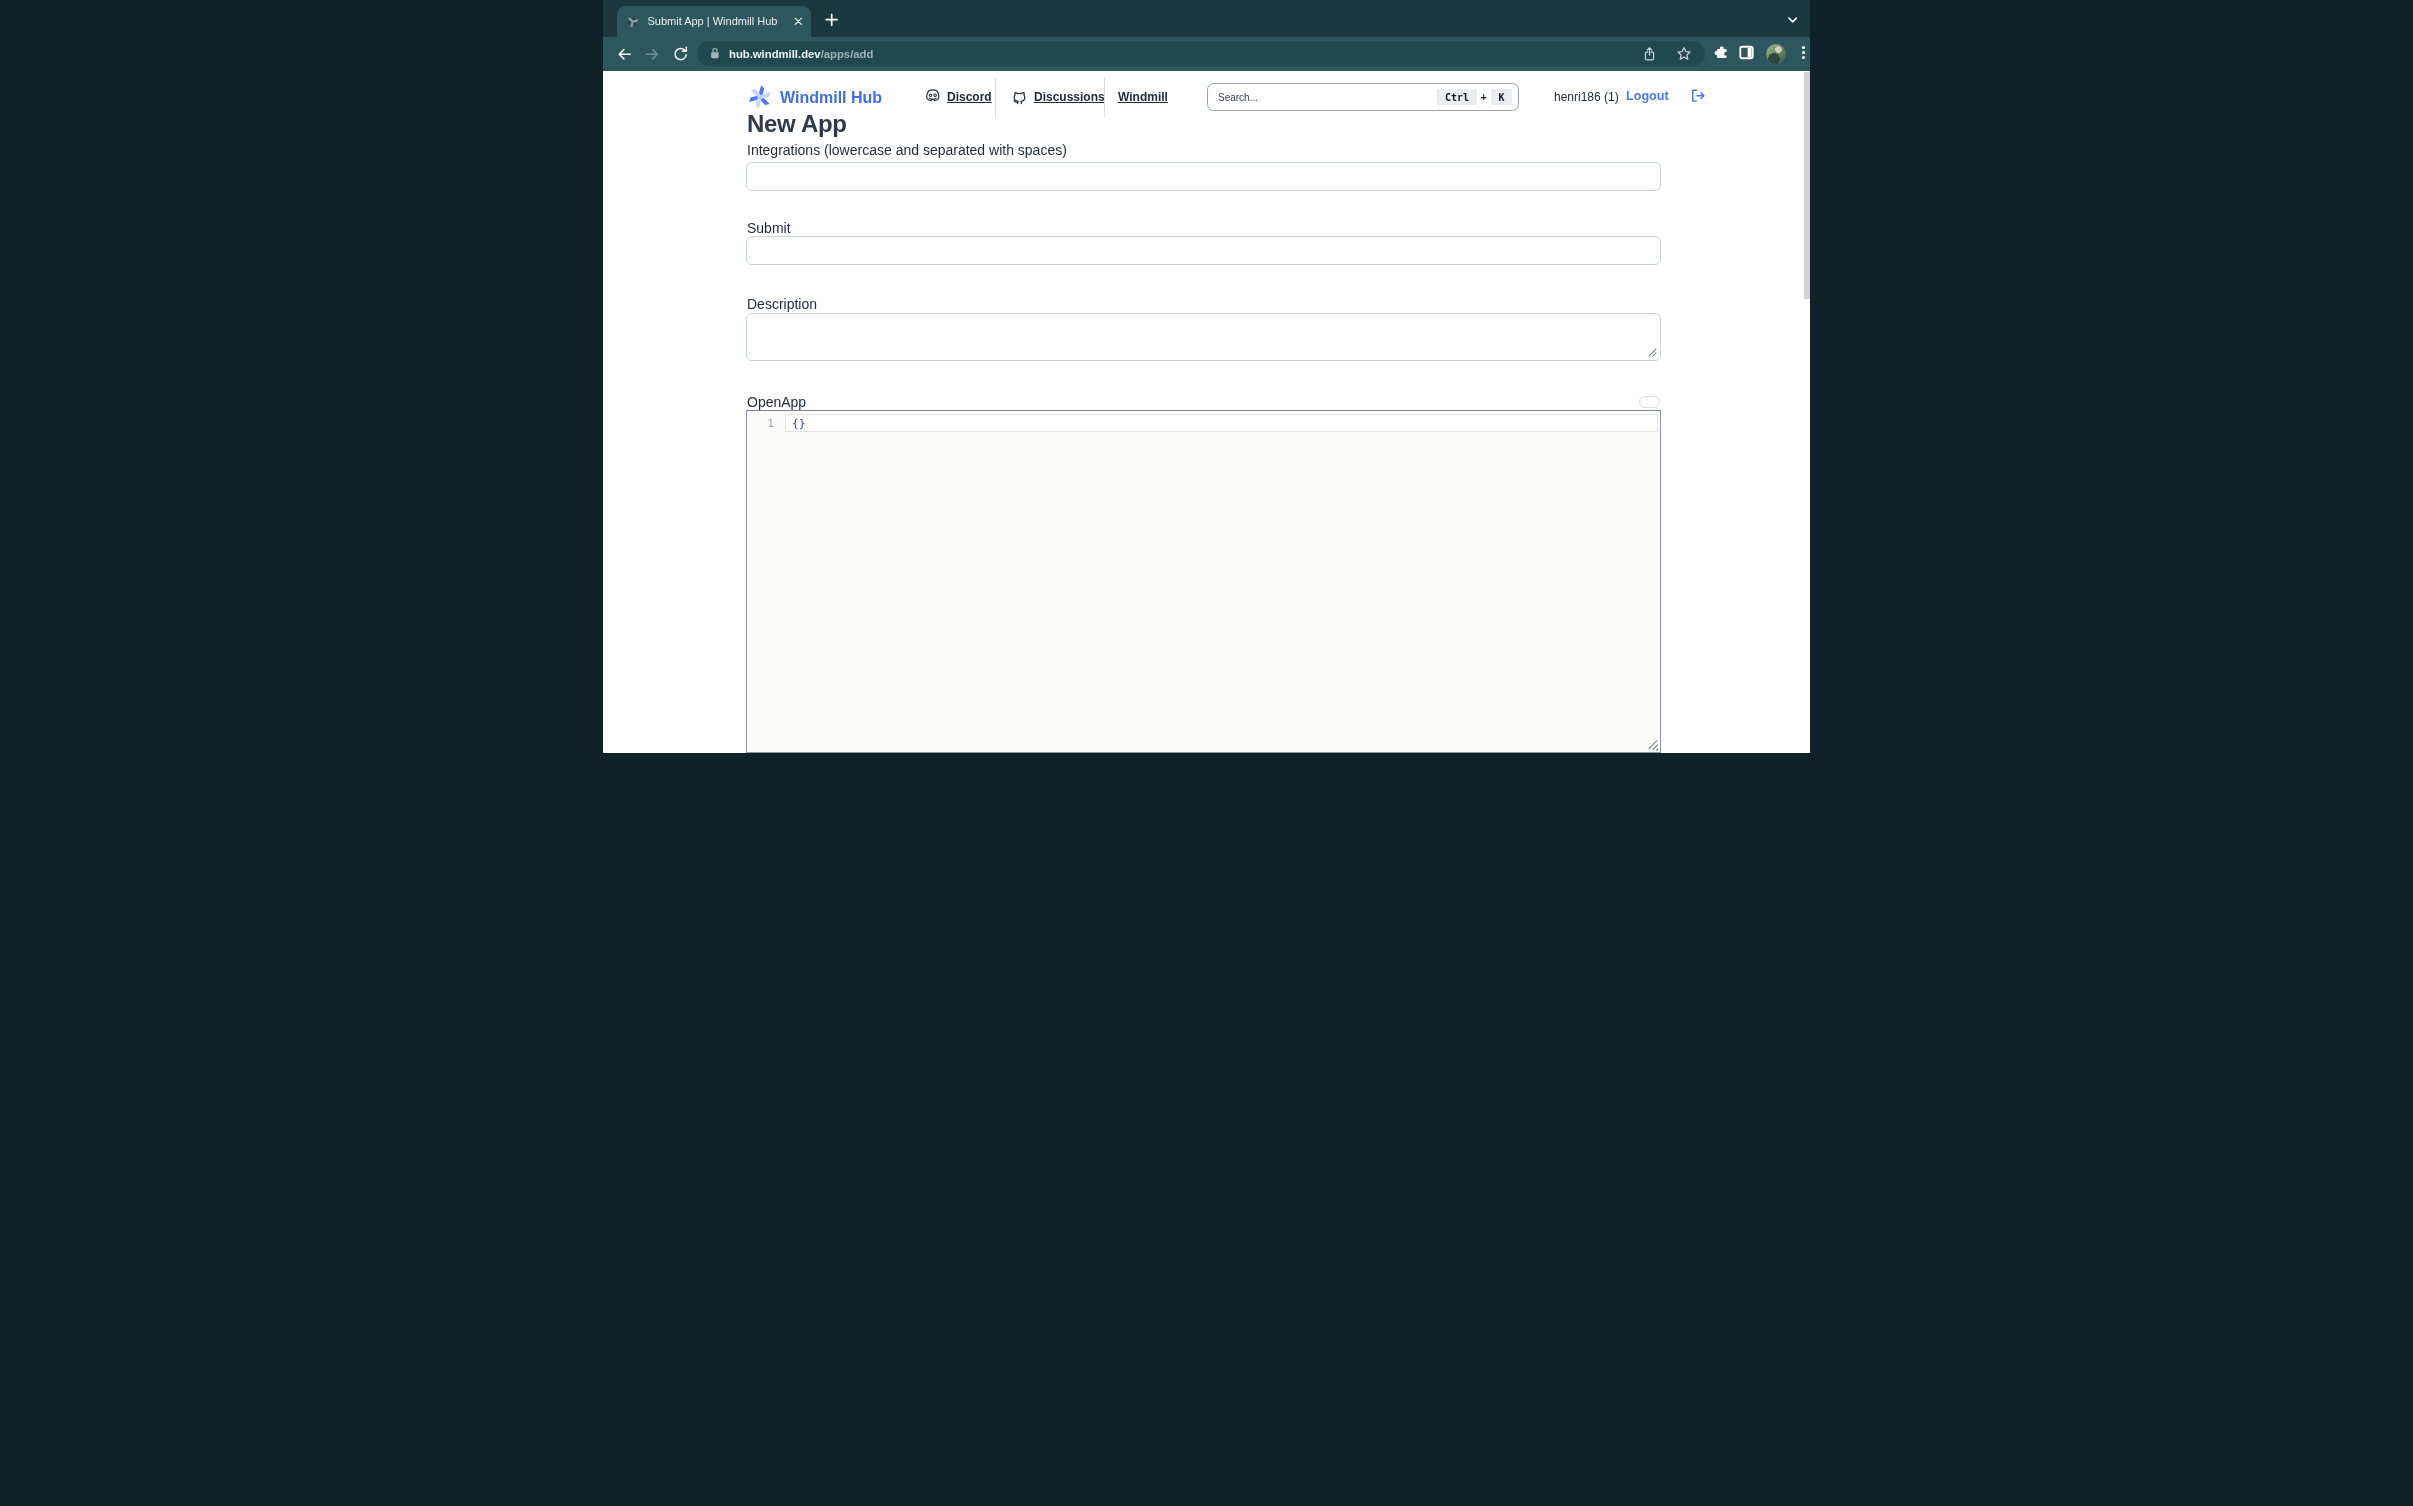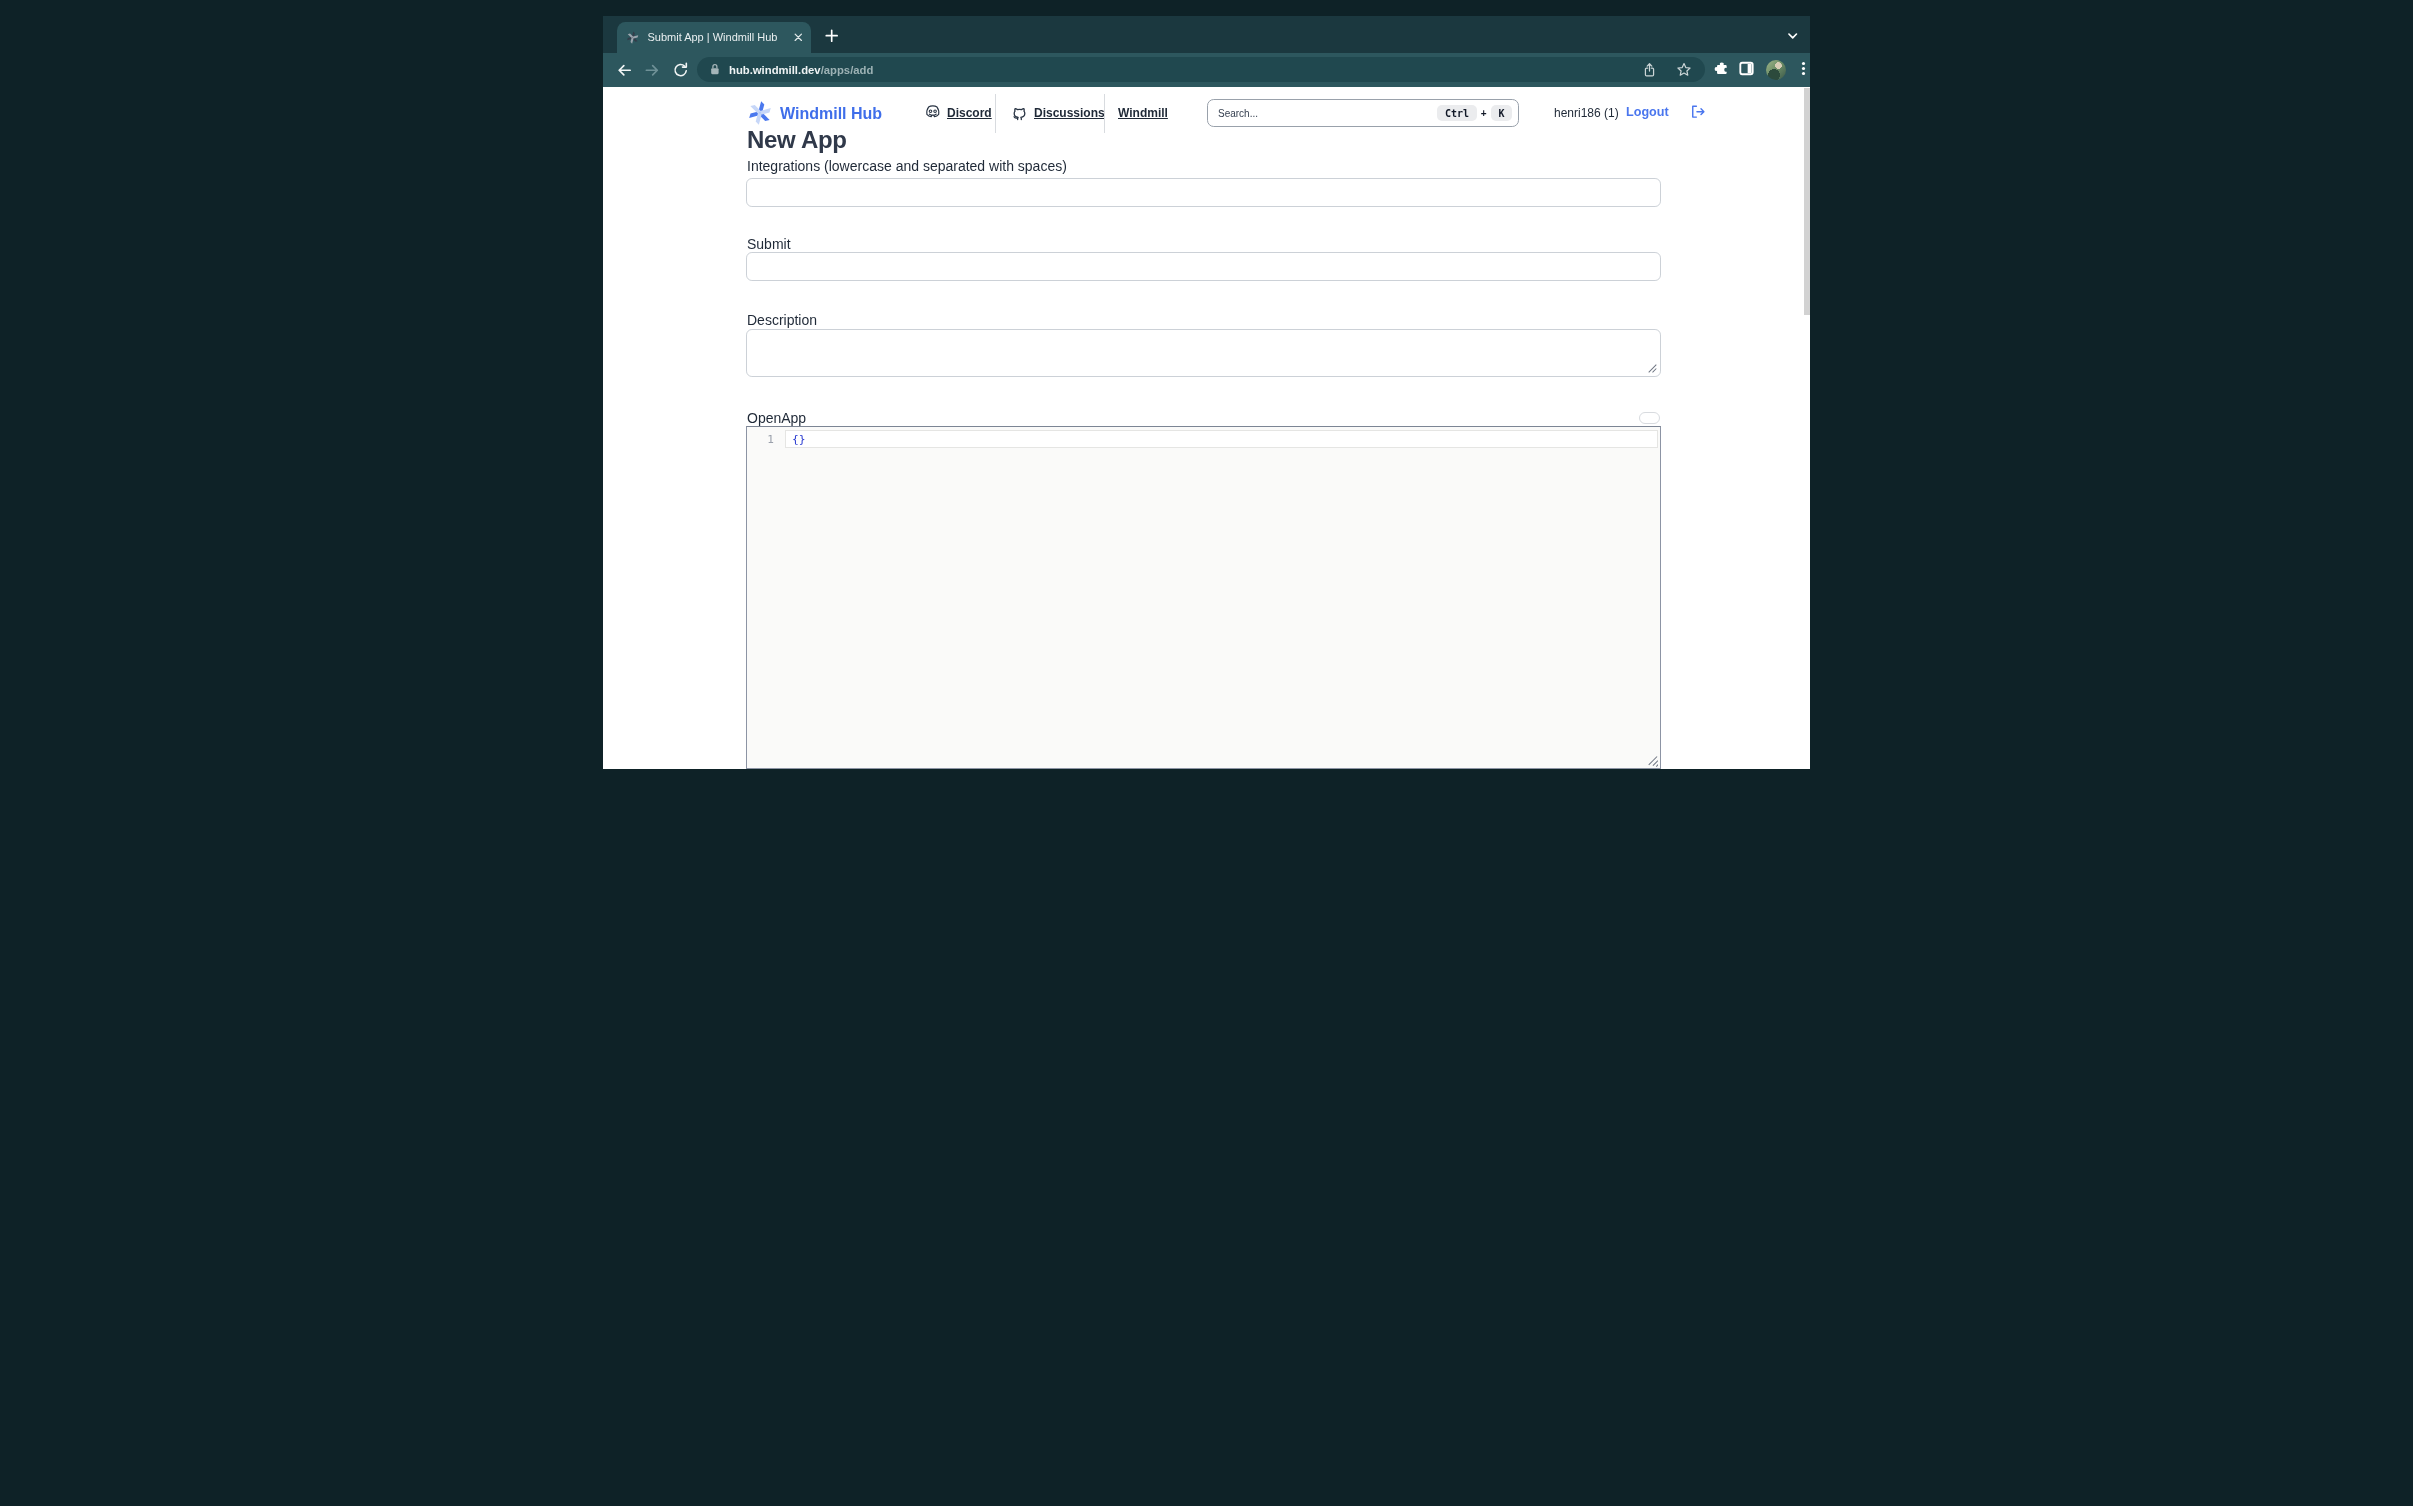--- a/index.html
+++ b/index.html
@@ -1,18 +1,18 @@
 <!DOCTYPE html>
 <html style="font-size:13.4px"><head>
 <meta charset="utf-8">
 <style>
   * { margin:0; padding:0; box-sizing:border-box; }
   html,body { background:#0e2227; }
   body { font-family:"Liberation Sans", sans-serif; }
-  .stage { position:relative; width:1207px; height:753px; overflow:hidden; background:#fde047; margin:16px auto; }
+  .stage { position:relative; width:1207px; height:753px; overflow:hidden; background:#fde047; margin:0 auto; }
 
   
   .tabstrip { position:absolute; top:0; left:0; right:0; height:37px; background:#1b383f; }
   .tab { position:absolute; left:14.3px; top:5.9px; width:194px; height:31px; background:#2d575e;
          border-radius:8.4px 8.4px 0 0; display:flex; align-items:center; padding:0 6.7px 0 8.4px; cursor:default; }
   .tab-title { color:#e9eff0; font-size:11px; flex:1; white-space:nowrap; overflow:hidden; margin-left:8.4px; }
   .icon-btn { display:flex; align-items:center; justify-content:center; }
   .newtab { position:absolute; left:220px; top:11px; width:17px; height:17px; }
   .tab-chevron { position:absolute; left:1181px; top:11px; width:17px; height:17px; }
 
@@ -38,21 +38,21 @@
   .abs { position:absolute; }
   .brand-text { font-size:16px; font-weight:700; color:#3f6eea; }
   .nav-label { font-size:12px; font-weight:600; color:#1f2937;text-decoration:underline; }
   .vdiv { width:0.8px; height:39px; background:#d8dbdf; }
 
   .search { left:604px; top:11.8px; width:312px; height:28.6px; border:0.8px solid #99a1ab; border-radius:6.7px;
             background:#fff; display:flex; align-items:center; padding:0 5.9px 0 10px; }
   .search input { border:none; outline:none; flex:1; font-size:10px; color:#111827; background:transparent;
                   font-family:"Liberation Sans", sans-serif; }
   .search input::placeholder { color:#374151; opacity:1; }
-  .kbd { background:#ebecee; border-radius:5px; padding:2.5px 7.6px; font-family:"DejaVu Sans Mono", monospace;
+  .kbd { background:#ebecee; border-radius:0; padding:2.5px 7.6px; font-family:"DejaVu Sans Mono", monospace;
          font-size:10px; color:#111827; font-weight:700; }
   .kbd-plus { font-size:10px; color:#111827; margin:0 4.2px; font-weight:600; }
   .user-label { font-size:12px; color:#1f2937; }
   .logout { display:flex; align-items:center; gap:22px; font-size:12.6px; font-weight:700; color:#4a76ee; cursor:pointer; }
 
   .h1 { font-size:24px; font-weight:800; color:#30394a; letter-spacing:-0.3px; }
   .field-label { font-size:14px; color:#1f2937; }
   .tinput { left:143px; width:915px; height:28.6px; border:0.8px solid #ccd1d7; border-radius:5.9px; background:#fff; }
   .tarea  { left:143px; width:915px; height:48px; border:0.8px solid #ccd1d7; border-radius:5.9px; background:#fff; }
 

